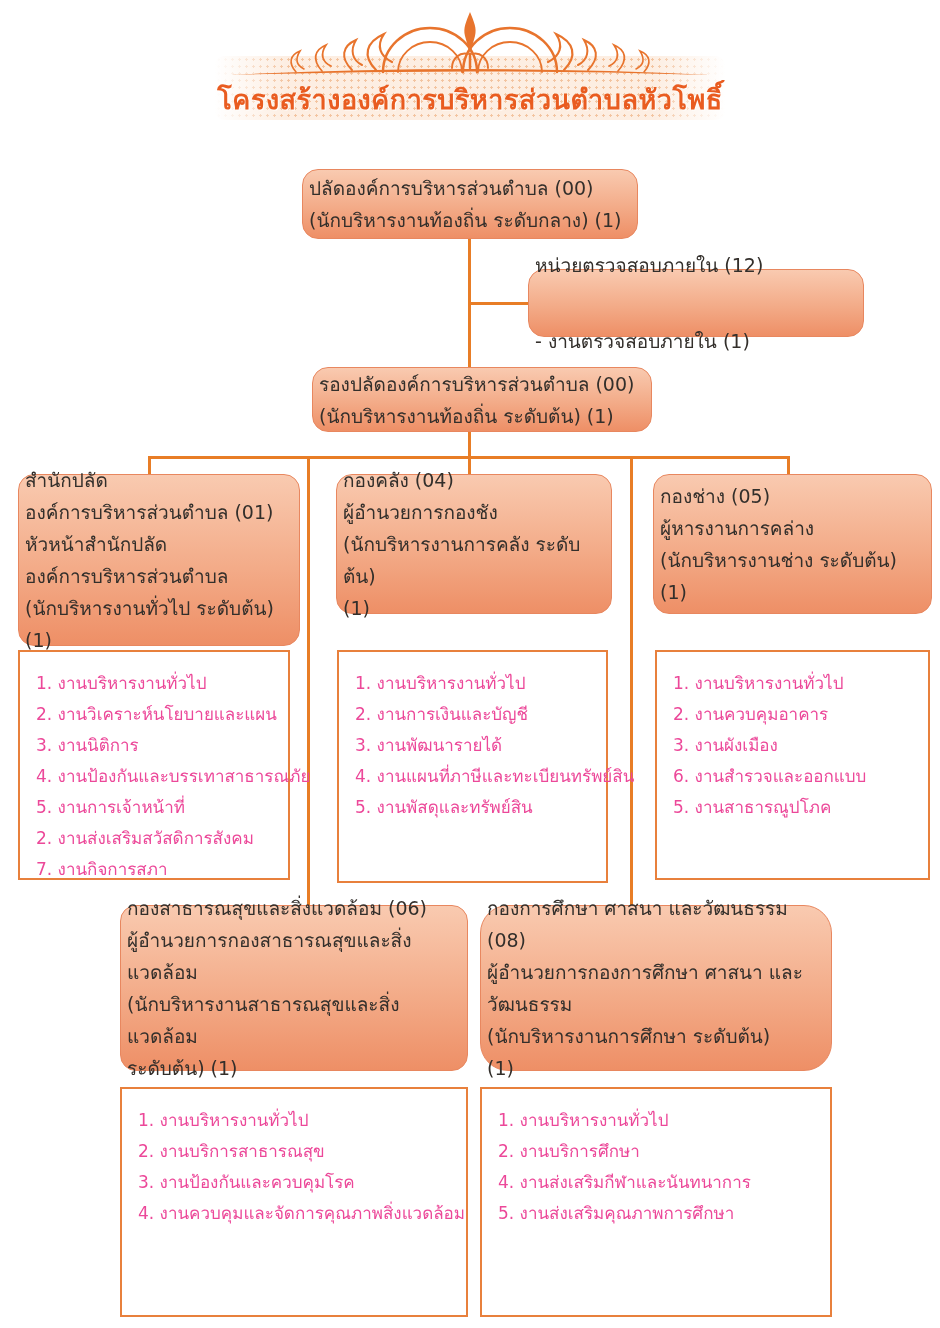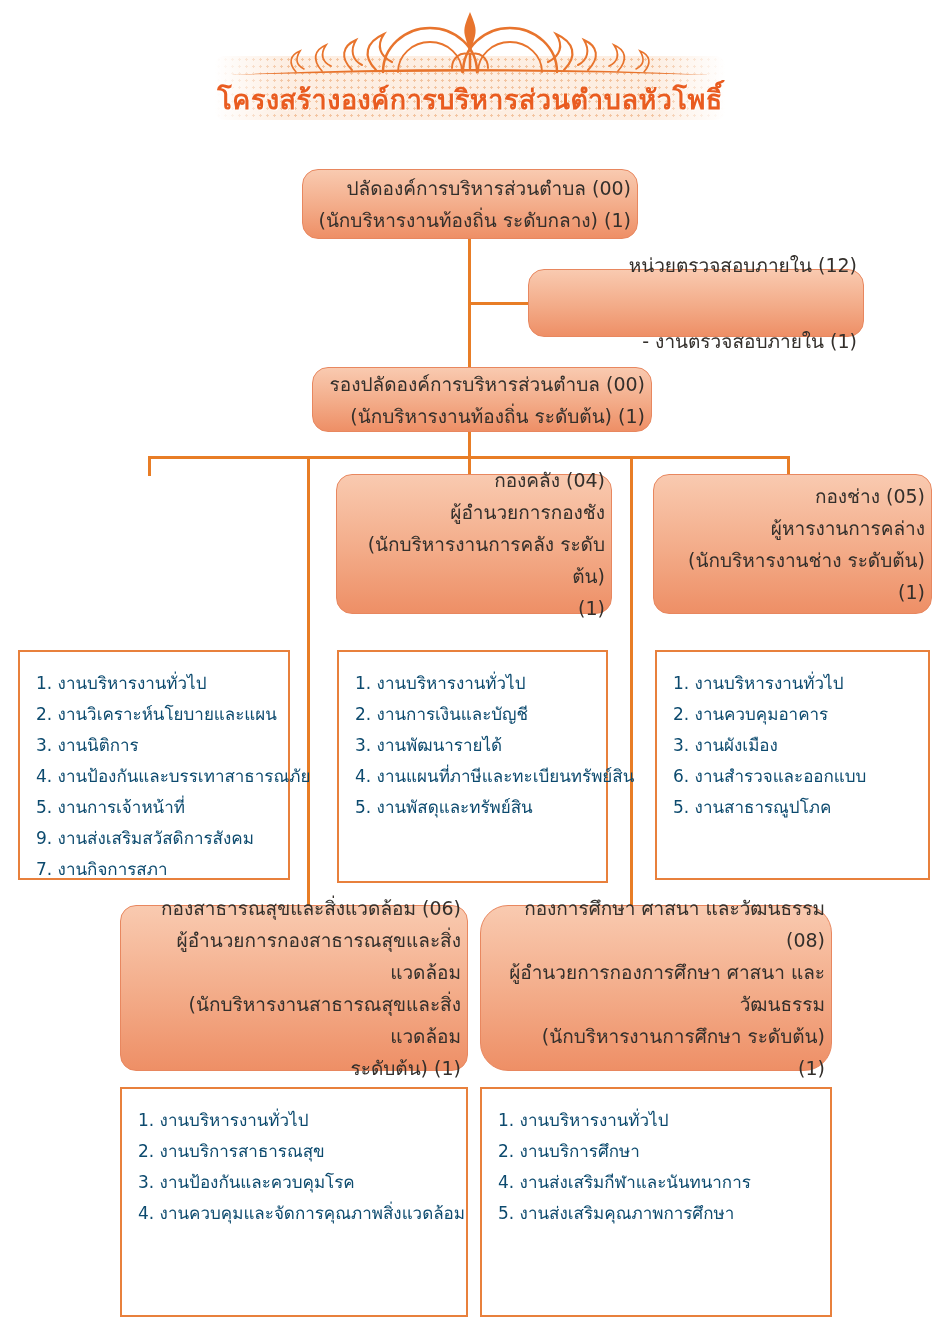--- a/index.html
+++ b/index.html
@@ -22,29 +22,29 @@
     font-size:27px;font-weight:bold;color:#e95c20;letter-spacing:.5px;
     text-shadow:1px 1px 0 rgba(255,255,255,.85);
   }
   
   .line{position:absolute;background:#e87d26;}
   
   .node{
     position:absolute;border-radius:16px;
     background:linear-gradient(180deg,#f9cab0 0%,#f3ab88 55%,#ee8f66 100%);
     border:1px solid #e8875f;
-    color:#332f2b;text-align:right;font-size:19px;line-height:32px;
+    color:#332f2b;text-align:left;font-size:19px;line-height:32px;
     display:flex;flex-direction:column;justify-content:center;align-items:center;
     padding:4px 6px;box-sizing:border-box;
   }
   .nline{width:100%;}
   
   .list{
     position:absolute;background:#fff;border:2px solid #e8803c;box-sizing:border-box;
-    color:#0c4a6e;font-size:17px;padding:16px 12px 8px 16px;
+    color:#ec4899;font-size:17px;padding:16px 12px 8px 16px;
   }
   .item{line-height:31px;white-space:nowrap;}
   
   #n-top   {left:302px;top:167px;width:336px;height:70px;}
   #n-audit {left:528px;top:267px;width:336px;height:68px;gap:44px;}
   #n-deputy{left:312px;top:365px;width:340px;height:65px;}
   #n-d0{left:18px; top:472px;width:282px;height:172px;}
   #n-d1{left:336px;top:472px;width:276px;height:140px;}
   #n-d2{left:653px;top:472px;width:279px;height:140px;}
   #l-0 {left:18px; top:648px;width:272px;height:230px;}
@@ -105,20 +105,27 @@
     </div>
   <div class="node" id="n-audit">
       <div class="nline">หน่วยตรวจสอบภายใน (12)</div>
       <div class="nline">- งานตรวจสอบภายใน (1)</div>
     </div>
   <div class="node" id="n-deputy">
       <div class="nline">รองปลัดองค์การบริหารส่วนตำบล (00)</div>
       <div class="nline">(นักบริหารงานท้องถิ่น ระดับต้น) (1)</div>
     </div>
 
+  <div class="node" id="n-d0">
+      <div class="nline">สำนักปลัด</div>
+      <div class="nline">องค์การบริหารส่วนตำบล (01)</div>
+      <div class="nline">หัวหน้าสำนักปลัด</div>
+      <div class="nline">องค์การบริหารส่วนตำบล</div>
+      <div class="nline">(นักบริหารงานทั่วไป ระดับต้น) (1)</div>
+    </div>
   <div class="node" id="n-d1">
       <div class="nline">กองคลัง (04)</div>
       <div class="nline">ผู้อำนวยการกองชัง</div>
       <div class="nline">(นักบริหารงานการคลัง ระดับต้น)</div>
       <div class="nline">(1)</div>
     </div>
   <div class="node" id="n-d2">
       <div class="nline">กองช่าง (05)</div>
       <div class="nline">ผู้หารงานการคล่าง</div>
       <div class="nline">(นักบริหารงานช่าง ระดับต้น) (1)</div>
@@ -135,21 +142,21 @@
       <div class="nline">(นักบริหารงานการศึกษา ระดับต้น)</div>
       <div class="nline">(1)</div>
     </div>
 
   <div class="list" id="l-0">
       <div class="item">1. งานบริหารงานทั่วไป</div>
       <div class="item">2. งานวิเคราะห์นโยบายและแผน</div>
       <div class="item">3. งานนิติการ</div>
       <div class="item">4. งานป้องกันและบรรเทาสาธารณภัย</div>
       <div class="item">5. งานการเจ้าหน้าที่</div>
-      <div class="item">9. งานส่งเสริมสวัสดิการสังคม</div>
+      <div class="item">2. งานส่งเสริมสวัสดิการสังคม</div>
       <div class="item">7. งานกิจการสภา</div>
     </div>
   <div class="list" id="l-1">
       <div class="item">1. งานบริหารงานทั่วไป</div>
       <div class="item">2. งานการเงินและบัญชี</div>
       <div class="item">3. งานพัฒนารายได้</div>
       <div class="item">4. งานแผนที่ภาษีและทะเบียนทรัพย์สิน</div>
       <div class="item">5. งานพัสดุและทรัพย์สิน</div>
     </div>
   <div class="list" id="l-2">

